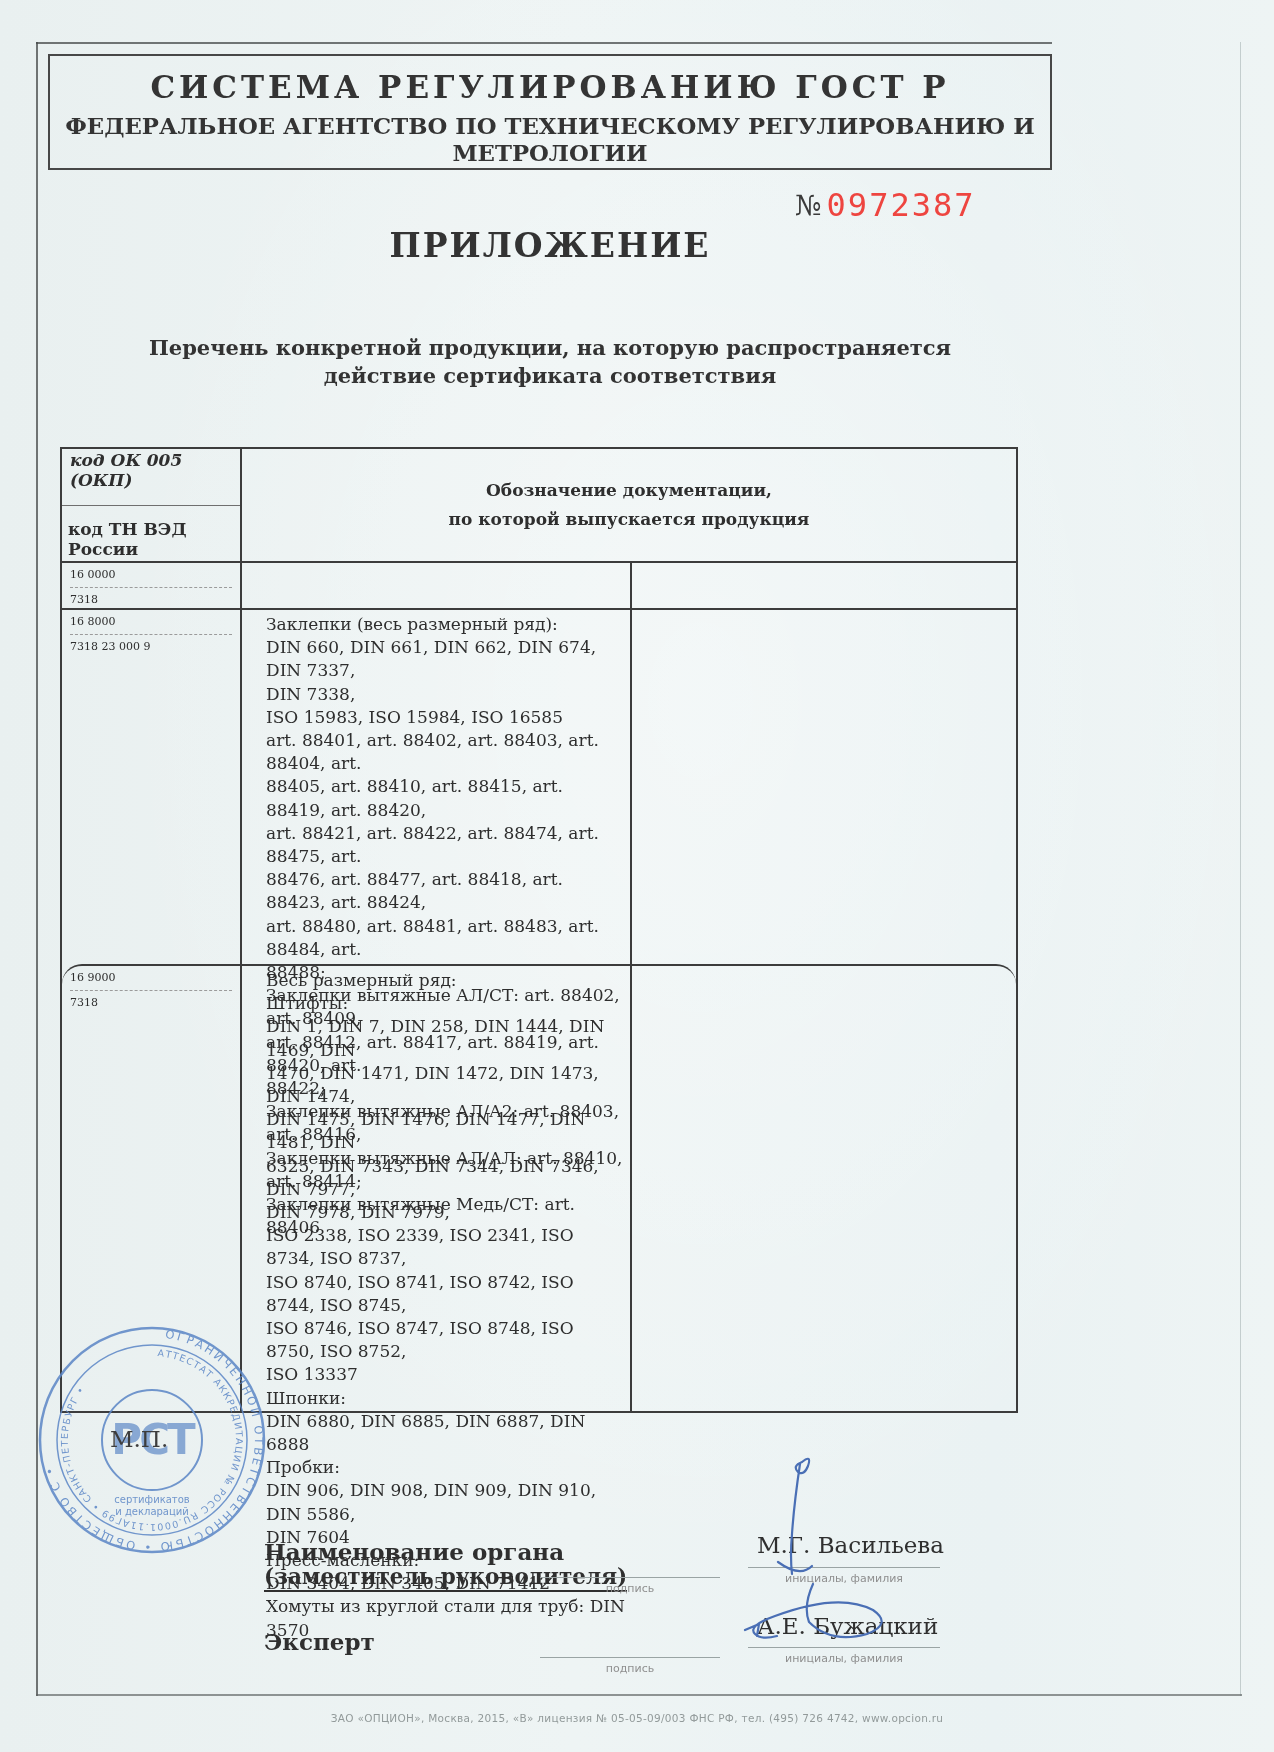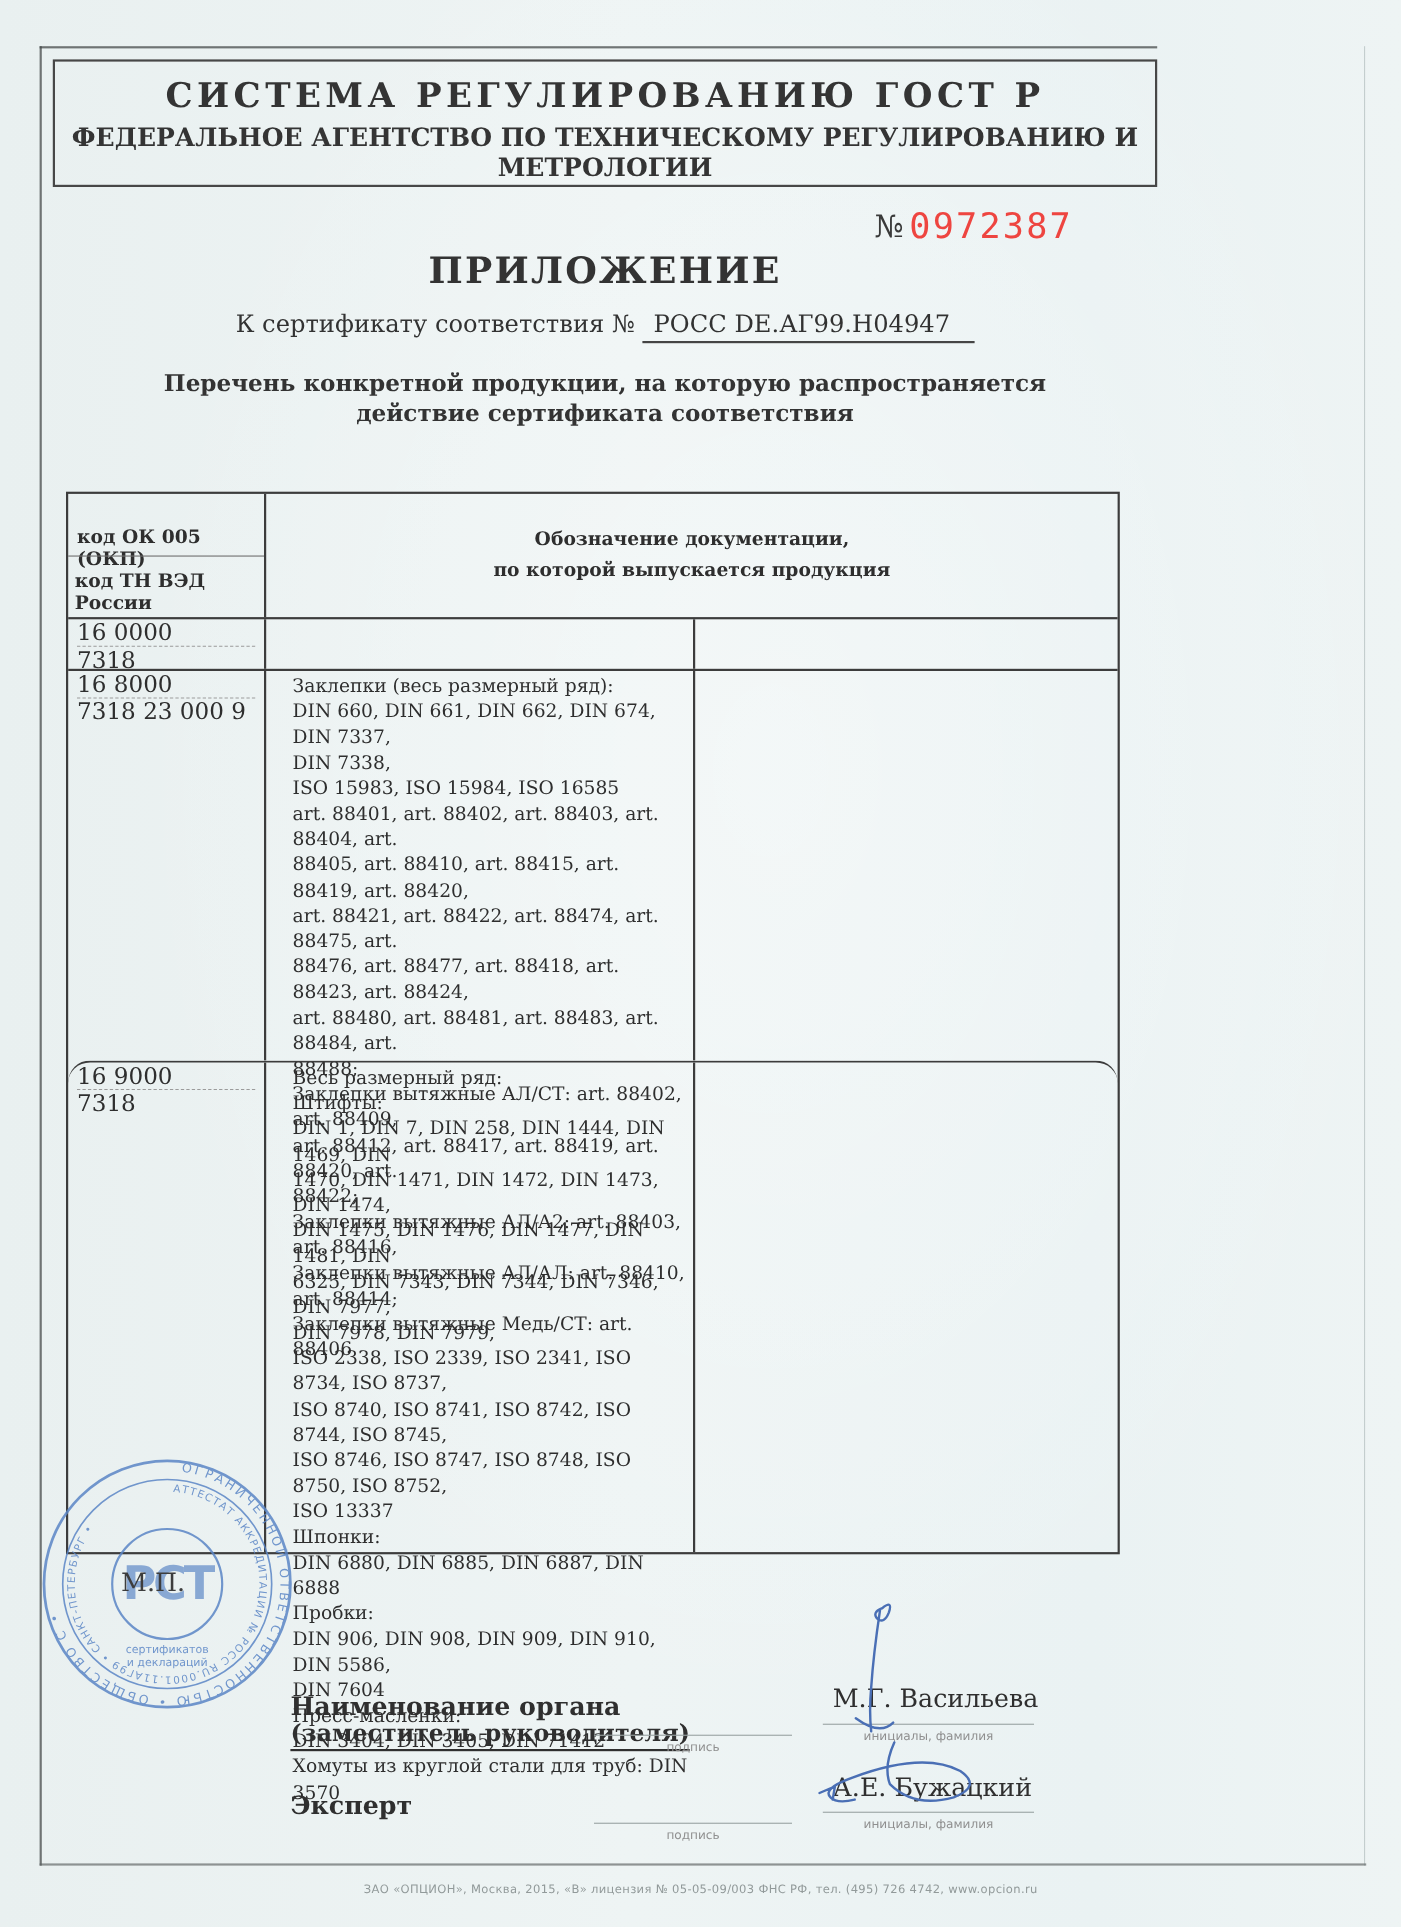--- a/index.html
+++ b/index.html
@@ -39,28 +39,28 @@
 
   
   .tbl{left:60px;top:447px;width:958px;border:2px solid #3c3c3c;display:flex;flex-direction:column;box-sizing:border-box;}
   .trow{display:flex;box-sizing:border-box;}
   .trow + .trow{border-top:2px solid #3c3c3c;}
   .c1{width:180px;box-sizing:border-box;border-right:2px solid #3c3c3c;}
   .c2{width:390px;box-sizing:border-box;border-right:2px solid #3c3c3c;}
   .c3{flex:1;box-sizing:border-box;}
   .thead{height:112px;}
   .thead .c1{position:relative;}
-  .h-c1-top{position:absolute;left:8px;top:30px;font-size:17px;font-weight:600;}
+  .h-c1-top{position:absolute;left:8px;top:1px;font-size:17px;font-weight:600;font-style:italic;}
   .h-c1-divider{position:absolute;left:0;top:56px;width:100%;height:1px;background:#6f6f6f;}
   .h-c1-bottom{position:absolute;left:6px;top:70px;font-size:17px;font-weight:600;}
   .h-center{display:flex;align-items:center;justify-content:center;text-align:center;font-size:17px;font-weight:600;line-height:29px;white-space:pre-line;}
   .r1{height:47px;}
   .r2{height:356px;}
   .r3{height:447px;border-radius:20px;}
-  .code-cell{padding:2px 8px;font-size:21px;line-height:20px;}
+  .code-cell{padding:2px 8px;font-size:11px;line-height:20px;}
   .code-top{display:block;border-bottom:1px dashed #9b9b9b;padding-bottom:2px;}
   .code-bottom{display:block;padding-top:2px;}
   .content-cell{padding:3px 4px 3px 24px;font-size:17px;line-height:23.2px;white-space:pre-line;}
 
   
   .role1a{left:264px;top:1538px;font-size:23px;font-weight:bold;color:#2f2f2f;}
   .role1b{left:264px;top:1564px;font-size:21.5px;font-weight:bold;color:#2f2f2f;border-bottom:2.5px solid #2f2f2f;padding-bottom:1px;}
   .role2{left:264px;top:1628px;font-size:23px;font-weight:bold;color:#2f2f2f;}
   .sigline{height:1px;background:#9aa4a4;}
   .sigline1{left:540px;top:1577px;width:180px;}
@@ -99,24 +99,20 @@
     <div class="hdr2">ФЕДЕРАЛЬНОЕ АГЕНТСТВО ПО ТЕХНИЧЕСКОМУ РЕГУЛИРОВАНИЮ И МЕТРОЛОГИИ</div>
   </div>
 
   <div class="abs number-line">
     <span class="num-sign">№</span>
     <span class="num-value">0972387</span>
   </div>
 
   <div class="abs page-title">ПРИЛОЖЕНИЕ</div>
 
-  <div class="abs cert-line">
-    <span>К сертификату соответствия №</span>
-    <span class="cert-value">РОСС DE.АГ99.Н04947</span>
-  </div>
 
   <div class="abs desc" style="white-space:pre-line;">Перечень конкретной продукции,  на которую распространяется
 действие сертификата соответствия</div>
 
   <div class="abs tbl">
     <div class="trow thead">
       <div class="c1">
         <div class="h-c1-top">код ОК 005 (ОКП)</div>
         <div class="h-c1-divider"></div>
         <div class="h-c1-bottom">код ТН ВЭД России</div>

